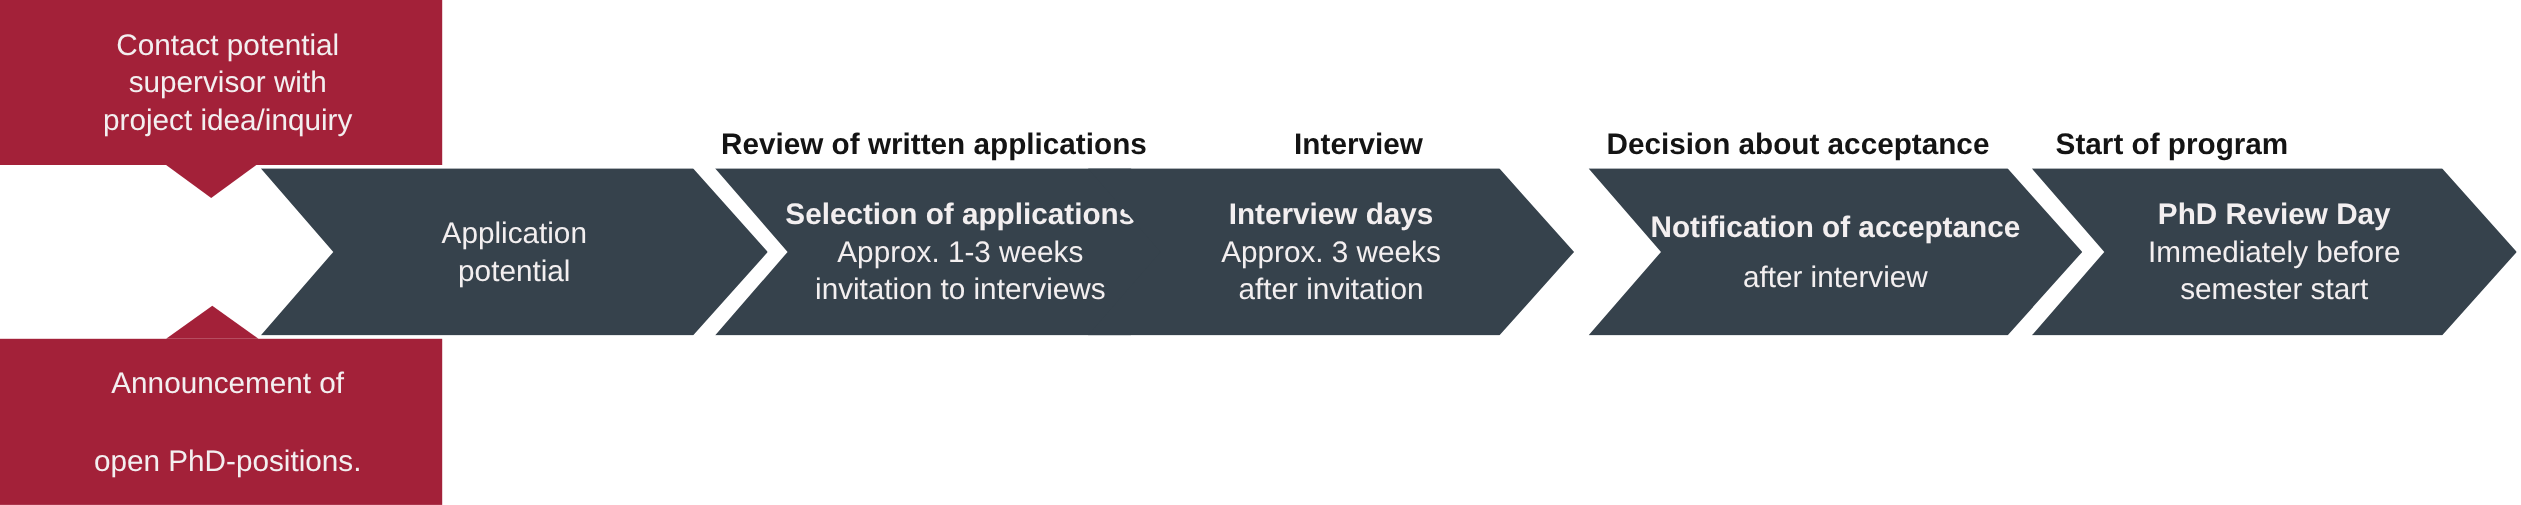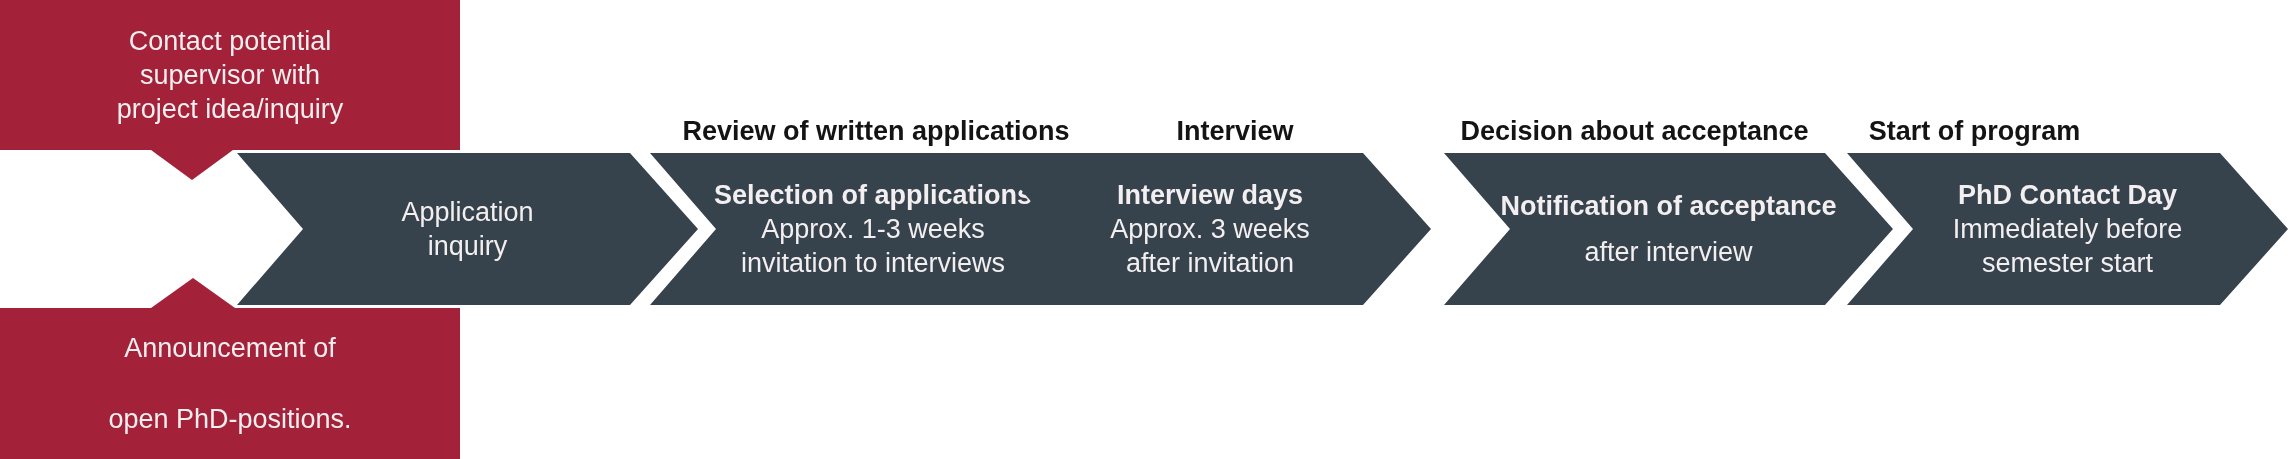--- a/index.html
+++ b/index.html
@@ -9,30 +9,31 @@
     height:459px;
     background:#ffffff;
     overflow:hidden;
     font-family:"Liberation Sans", sans-serif;
   }
 
   
   .callout{
     position:absolute;
     left:0;
-    width:460px;
+    width:390px;
     background:var(--red);
     color:var(--light_text);
     display:flex;
     flex-direction:column;
     align-items:center;
     justify-content:center;
     text-align:center;
     font-size:27px;
     line-height:34px;
+    padding-left:12px;
   }
   .callout-top{top:0;height:150px;}
   .callout-bottom{top:308px;height:151px;gap:37px;}
   .pointer{position:absolute;width:0;height:0;}
   .pointer-down{
     left:151px;top:150px;
     border-left:41px solid transparent;
     border-right:41px solid transparent;
     border-top:30px solid var(--red);
   }
@@ -74,21 +75,21 @@
     height:48px;
     display:flex;
     align-items:flex-end;
     justify-content:center;
     font-weight:bold;
     font-size:27px;
     line-height:34px;
     color:var(--header_text);
     white-space:nowrap;
   }
-  .step-header-2{left:687px;width:378px;}
+  .step-header-2{left:660px;width:378px;}
   .step-header-3{left:1048px;width:374px;}
   .step-header-4{left:1444px;width:381px;}
   .step-header-5{left:1788px;width:373px;}
 </style>
 </head>
 <body>
 
 <div class="canvas">
 
   <div class="callout callout-top">
@@ -104,39 +105,39 @@
   </div>
   <div class="pointer pointer-up"></div>
 
   <div class="step-header step-header-2">Review of written applications</div>
   <div class="step-header step-header-3">Interview</div>
   <div class="step-header step-header-4">Decision about acceptance</div>
   <div class="step-header step-header-5">Start of program</div>
 
   <div class="chev chev-1">
     <div>Application</div>
-    <div>inquiry</div>
+    <div>potential</div>
   </div>
 
   <div class="chev chev-2">
     <div class="title">Selection of applications</div>
     <div>Approx. 1-3 weeks</div>
     <div>invitation to interviews</div>
   </div>
 
   <div class="chev chev-3">
     <div class="title">Interview days</div>
     <div>Approx. 3 weeks</div>
     <div>after invitation</div>
   </div>
 
   <div class="chev chev-4">
     <div class="title">Notification of acceptance</div>
     <div>after interview</div>
   </div>
 
   <div class="chev chev-5">
-    <div class="title">PhD Contact Day</div>
+    <div class="title">PhD Review Day</div>
     <div>Immediately before</div>
     <div>semester start</div>
   </div>
 
 </div>
 
 </body></html>

